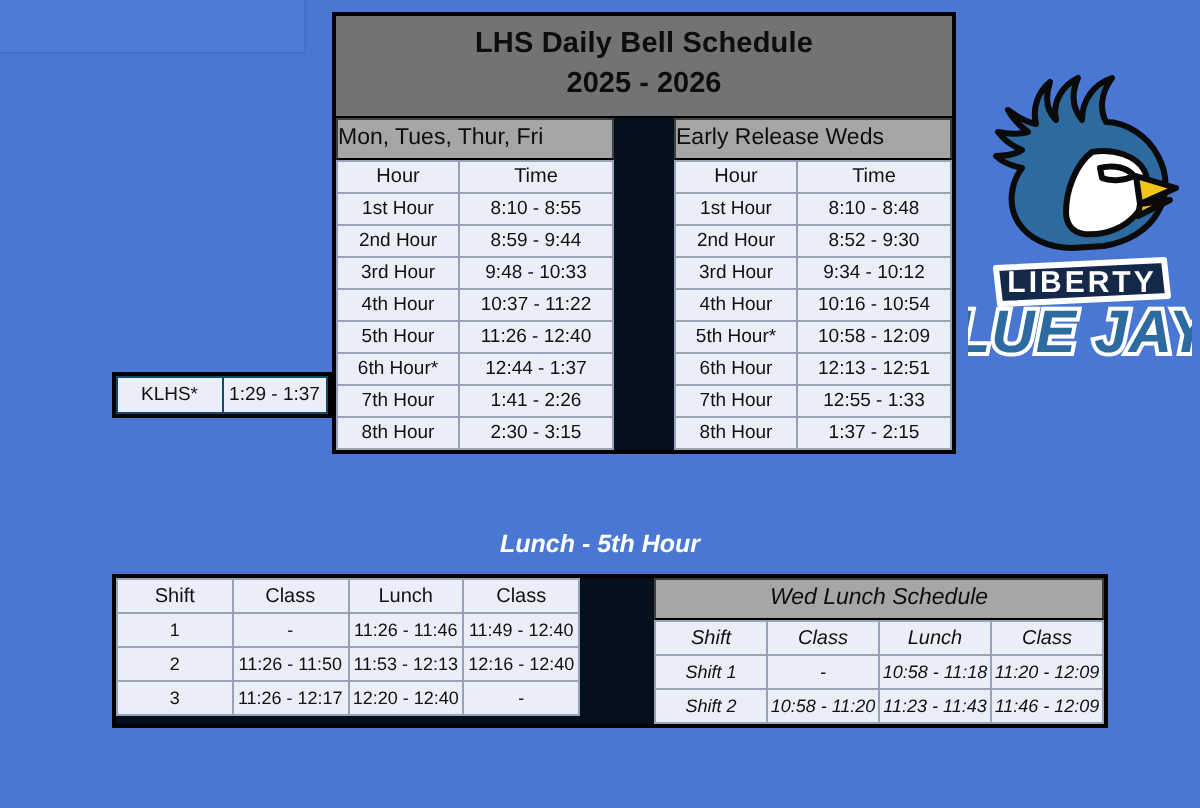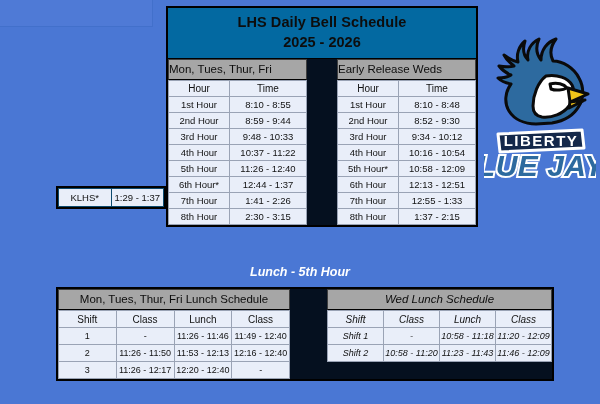--- a/index.html
+++ b/index.html
@@ -33,21 +33,21 @@
   .bell-block {
     position: absolute;
     left: 166px;
     top: 6px;
     width: 312px;
     border: 2px solid #000;
     box-sizing: border-box;
     background: #05101f;
   }
   .bell-title {
-    background: #0369a1;
+    background: #737373;
     color: #0d0d0d;
     text-align: center;
     font-weight: bold;
     padding: 5px 0 6px 0;
     border-bottom: 1px solid #000;
   }
   .bell-title .line1 { font-size: 14.5px; line-height: 19px; letter-spacing: .1px;}
   .bell-title .line2 { font-size: 14.5px; line-height: 20px; }
 
   .bell-cols {
@@ -295,21 +295,20 @@
         <td>1:29 - 1:37</td>
       </tr>
     </tbody>
       </table>
   </div>
 
   <div class="lunch-banner">Lunch - 5th Hour</div>
 
   <div class="lunch-block">
     <div class="lunch-col left">
-      <div class="lunch-head">Mon, Tues, Thur, Fri Lunch Schedule</div>
       <table class="lunch">
         <thead>
           <tr>
             <th>Shift</th>
             <th>Class</th>
             <th>Lunch</th>
             <th>Class</th>
           </tr>
         </thead>
         <tbody>

